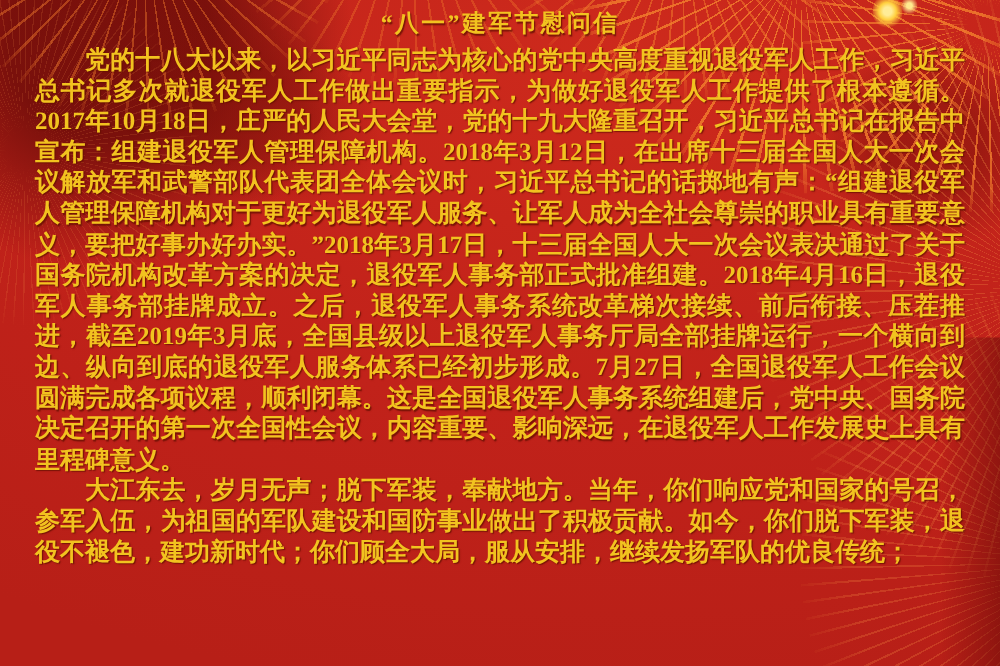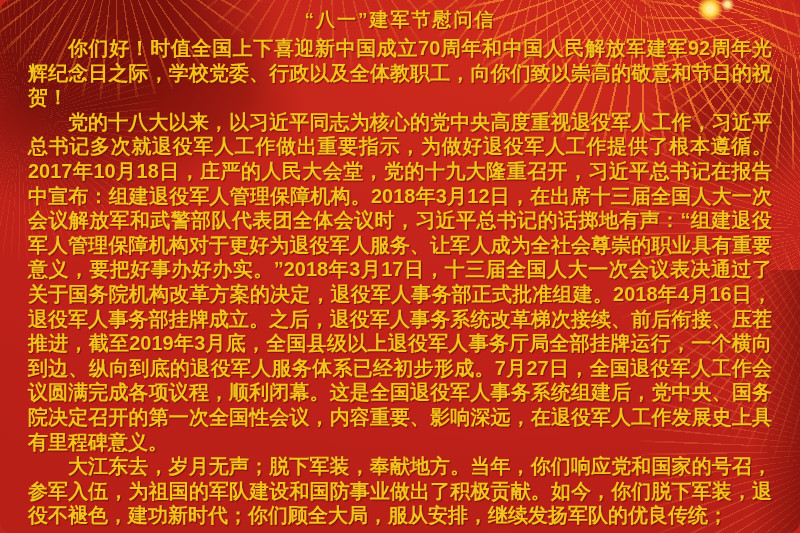--- a/index.html
+++ b/index.html
@@ -1,20 +1,19 @@
 <!DOCTYPE html>
 <html><head>
 <meta charset="utf-8">
 <style>
   html,body{margin:0;padding:0;background:#c1221a;}
   .page{
     position:relative;width:800px;height:533px;overflow:hidden;
     background:radial-gradient(ellipse 900px 520px at 62% 8%, #cd2a1c 0%, #c1221a 55%, #b71f17 100%);
-    font-family:Liberation Sans, sans-serif;
-    border-radius:12px;
+    font-family:Liberation Serif, serif;
   }
   .deco{position:absolute;pointer-events:none;}
   
   .swirl{
     left:-70px;top:-80px;width:380px;height:300px;border-radius:50%;
     background:radial-gradient(ellipse at 45% 35%, rgba(104,12,8,.8) 0 28%, rgba(104,12,8,0) 66%);
     transform:rotate(-18deg);
   }
   .swirl2{
     left:90px;top:10px;width:220px;height:150px;border-radius:50%;
@@ -74,19 +73,18 @@
   <div class="deco burst burst--fine" style="left:-120px;top:-20px;width:280px;height:280px;opacity:.22"></div>
 
   <div class="deco glow glow--big" style="left:698px;top:-5px;width:24px;height:28px;"></div>
   <div class="deco glow glow--small" style="left:721px;top:-3px;width:13px;height:15px;"></div>
 
   <div class="deco edge-dark"></div>
 
   <div class="content">
     <h1 class="title">“八一”建军节慰问信</h1>
     <div class="letter-body">
-      <p class="para">你们好！时值全国上下喜迎新中国成立70周年和中国人民解放军建军92周年光辉纪念日之际，学校党委、行政以及全体教职工，向你们致以崇高的敬意和节日的祝贺！</p>
       <p class="para">党的十八大以来，以习近平同志为核心的党中央高度重视退役军人工作，习近平总书记多次就退役军人工作做出重要指示，为做好退役军人工作提供了根本遵循。2017年10月18日，庄严的人民大会堂，党的十九大隆重召开，习近平总书记在报告中宣布：组建退役军人管理保障机构。2018年3月12日，在出席十三届全国人大一次会议解放军和武警部队代表团全体会议时，习近平总书记的话掷地有声：“组建退役军人管理保障机构对于更好为退役军人服务、让军人成为全社会尊崇的职业具有重要意义，要把好事办好办实。”2018年3月17日，十三届全国人大一次会议表决通过了关于国务院机构改革方案的决定，退役军人事务部正式批准组建。2018年4月16日，退役军人事务部挂牌成立。之后，退役军人事务系统改革梯次接续、前后衔接、压茬推进，截至2019年3月底，全国县级以上退役军人事务厅局全部挂牌运行，一个横向到边、纵向到底的退役军人服务体系已经初步形成。7月27日，全国退役军人工作会议圆满完成各项议程，顺利闭幕。这是全国退役军人事务系统组建后，党中央、国务院决定召开的第一次全国性会议，内容重要、影响深远，在退役军人工作发展史上具有里程碑意义。</p>
       <p class="para">大江东去，岁月无声；脱下军装，奉献地方。当年，你们响应党和国家的号召，参军入伍，为祖国的军队建设和国防事业做出了积极贡献。如今，你们脱下军装，退役不褪色，建功新时代；你们顾全大局，服从安排，继续发扬军队的优良传统；</p>
     </div>
   </div>
 
 </div>
 
 </body></html>

